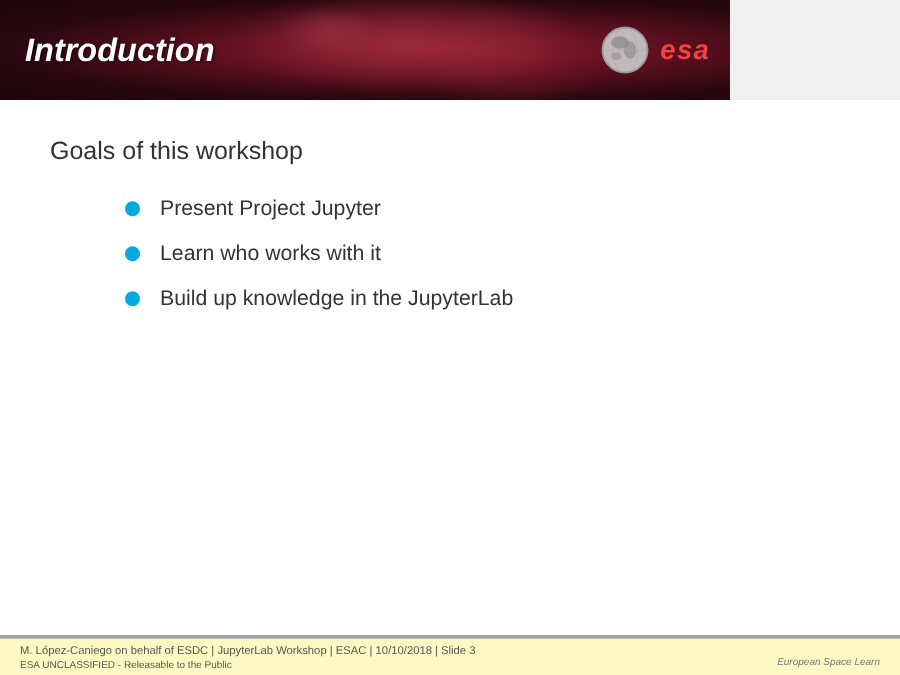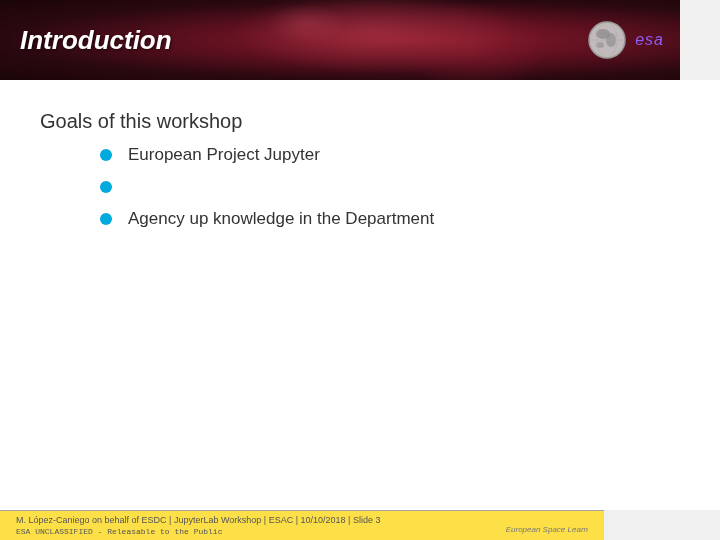--- a/index.html
+++ b/index.html
@@ -8,21 +8,21 @@
       width: 720px;
       height: 540px;
       background: #f0f0f0;
       font-family: Arial, sans-serif;
       overflow: hidden;
       position: relative;
     }
 
     
     .header {
-      width: 680px;
+      width: 584px;
       height: 80px;
       position: relative;
       background: #3a0a14;
       overflow: hidden;
     }
 
     .header-bg {
       position: absolute;
       inset: 0;
       background:
@@ -63,40 +63,40 @@
       align-items: center;
       gap: 6px;
     }
 
     .esa-globe {
       width: 44px;
       height: 44px;
     }
 
     .esa-text {
-      color: #8b5cf6;
-      font-size: 16px;
-      font-weight: normal;
+      color: #ef4444;
+      font-size: 22px;
+      font-weight: bold;
       font-style: italic;
       letter-spacing: 1px;
     }
 
     
     .main-content {
       background: #ffffff;
       width: 720px;
       height: 430px;
       padding: 30px 40px 20px 40px;
       position: relative;
     }
 
     .goals-title {
       font-size: 20px;
       color: #333333;
-      margin-bottom: 12px;
+      margin-bottom: 24px;
       font-weight: normal;
     }
 
     .bullet-list {
       list-style: none;
       padding-left: 60px;
     }
 
     .bullet-list li {
       display: flex;
@@ -112,36 +112,35 @@
       height: 12px;
       border-radius: 50%;
       background: #00aadd;
       flex-shrink: 0;
     }
 
     
     .footer {
       position: absolute;
       bottom: 0;
-      width: 604px;
-      background: #fde047;
+      width: 720px;
+      background: #fef9c3;
       padding: 4px 16px;
-      border-top: 1px solid #a3a3a3;
+      border-top: 3px solid #a3a3a3;
     }
 
     .footer-line1 {
       font-size: 9px;
       color: #555555;
       margin-bottom: 2px;
     }
 
     .footer-line2 {
       font-size: 8px;
       color: #555555;
-      font-family: Liberation Mono, monospace;
     }
 
     .footer-esa-text {
       position: absolute;
       right: 16px;
       bottom: 6px;
       font-size: 8px;
       color: #777777;
       font-style: italic;
     }
@@ -170,28 +169,29 @@
     <span class="esa-text">esa</span>
   </div>
 </div>
 
 <div class="main-content">
   <div class="goals-title">Goals of this workshop</div>
 
   <ul class="bullet-list">
     <li>
       <span class="bullet-dot"></span>
-      <span>European Project Jupyter</span>
+      <span>Present Project Jupyter</span>
     </li>
     <li>
       <span class="bullet-dot"></span>
+      <span>Learn who works with it</span>
     </li>
     <li>
       <span class="bullet-dot"></span>
-      <span>Agency up knowledge in the Department</span>
+      <span>Build up knowledge in the JupyterLab</span>
     </li>
   </ul>
 </div>
 
 <div class="footer">
   <div class="footer-line1">M. López-Caniego on behalf of ESDC | JupyterLab Workshop | ESAC | 10/10/2018 | Slide 3</div>
   <div class="footer-line2">ESA UNCLASSIFIED - Releasable to the Public</div>
   <span class="footer-esa-text">European Space Learn</span>
 </div>
 

